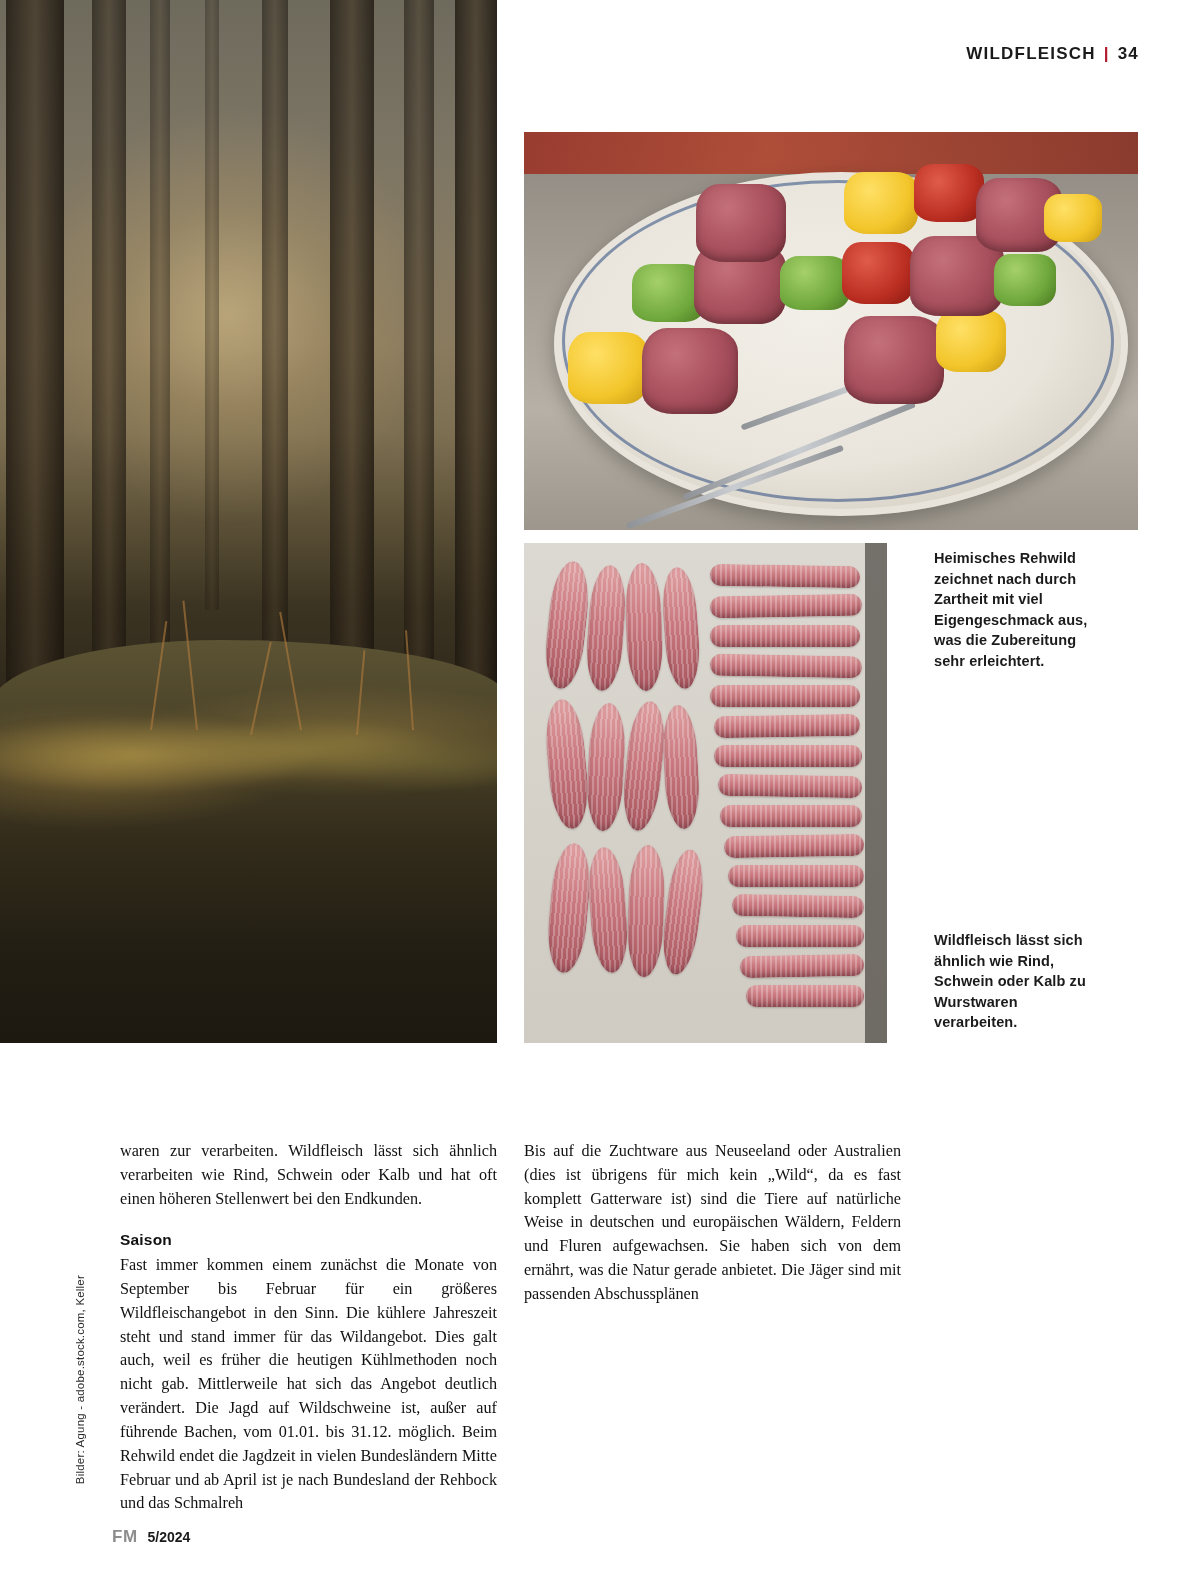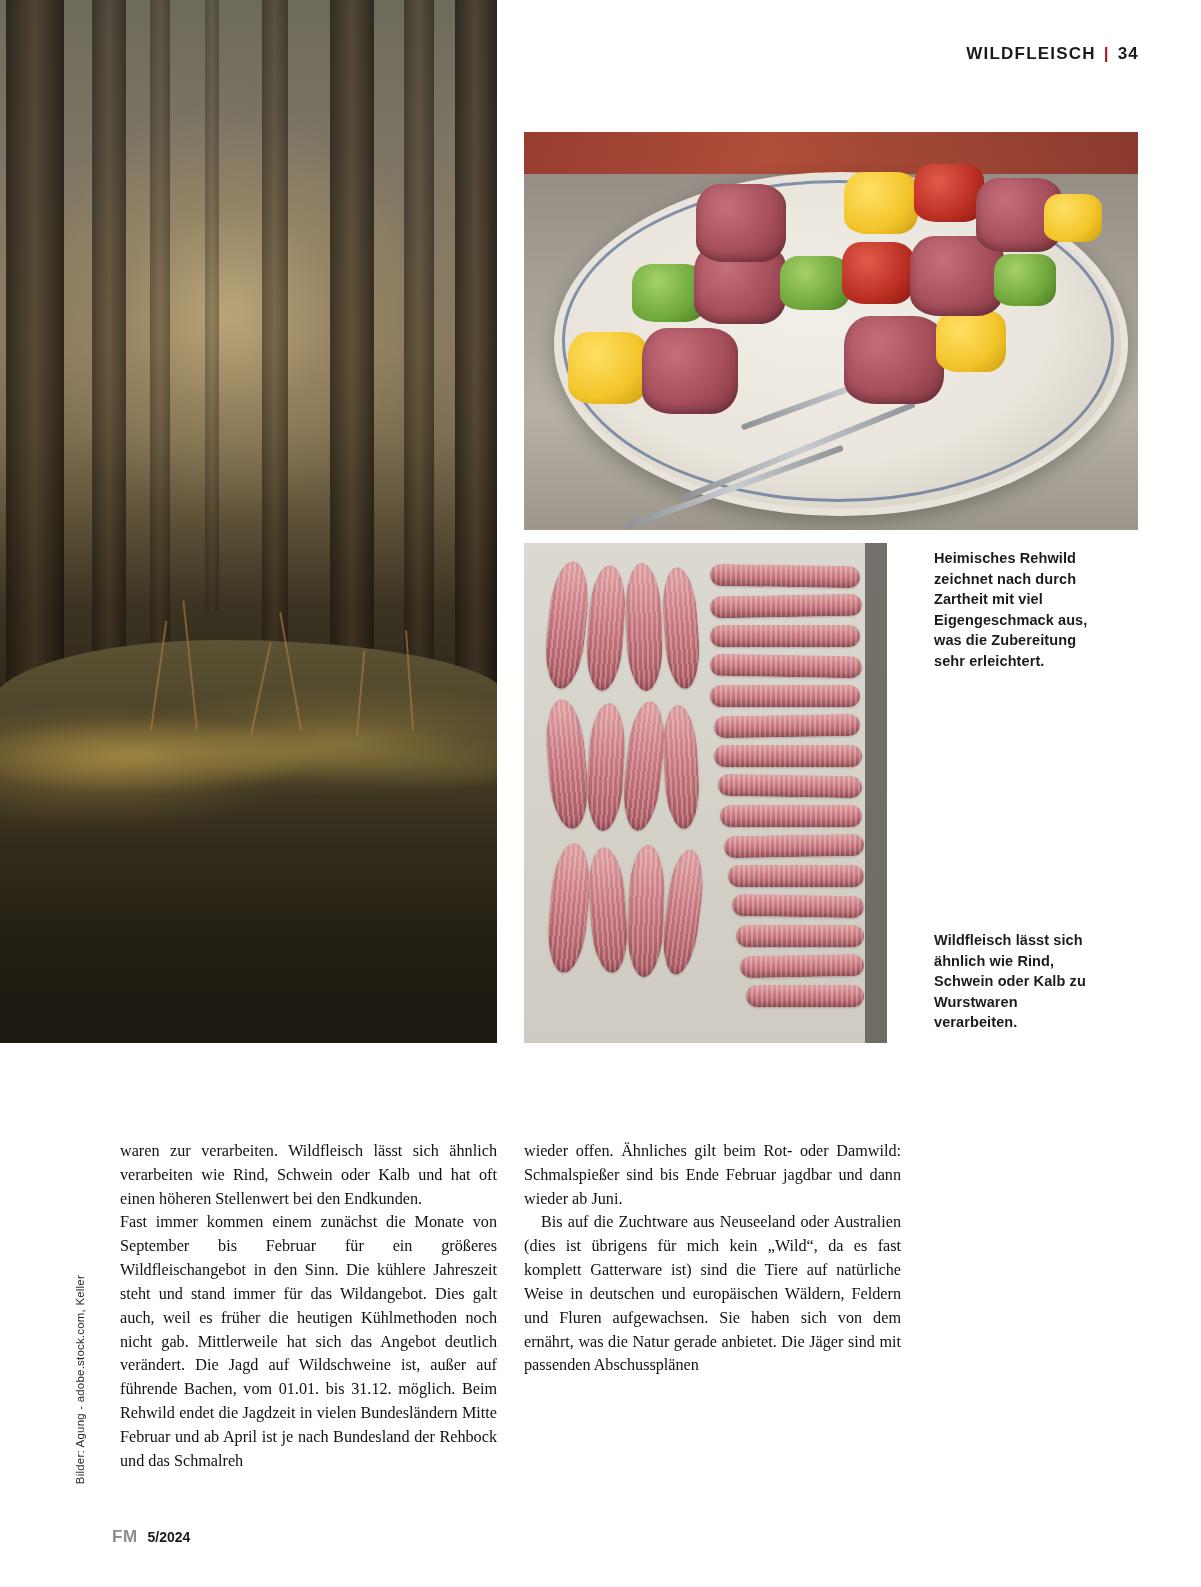--- a/index.html
+++ b/index.html
@@ -362,25 +362,25 @@
   <div class="sausage" style="left:212px; top:382px; width:128px; height:22px;"></div>
   <div class="sausage" style="left:216px; top:412px; width:124px; height:22px; transform:rotate(-1deg);"></div>
   <div class="sausage" style="left:222px; top:442px; width:118px; height:22px;"></div>
 </div>
 
 <div class="caption caption-1">Heimisches Rehwild zeichnet nach durch Zartheit mit viel Eigengeschmack aus, was die Zubereitung sehr erleichtert.</div>
 <div class="caption caption-2">Wildfleisch lässt sich ähnlich wie Rind, Schwein oder Kalb zu Wurstwaren verarbeiten.</div>
 
 <div class="col col-left">
   <p>waren zur verarbeiten. Wildfleisch lässt sich ähnlich verarbeiten wie Rind, Schwein oder Kalb und hat oft einen höheren Stellenwert bei den Endkunden.</p>
+  <h2 class="subhead">Saison</h2>
   <p class="after-head">Fast immer kommen einem zunächst die Monate von September bis Februar für ein größeres Wildfleischangebot in den Sinn. Die kühlere Jahreszeit steht und stand immer für das Wildangebot. Dies galt auch, weil es früher die heutigen Kühlmethoden noch nicht gab. Mittlerweile hat sich das Angebot deutlich verändert. Die Jagd auf Wildschweine ist, außer auf führende Bachen, vom 01.01. bis 31.12. möglich. Beim Rehwild endet die Jagdzeit in vielen Bundesländern Mitte Februar und ab April ist je nach Bundesland der Rehbock und das Schmalreh</p>
 </div>
 
 <div class="col col-right">
-  <p>wieder offen. Ähnliches gilt beim Rot- oder Damwild: Schmalspießer sind bis Ende Februar jagdbar und dann wieder ab Juni.</p>
   <p>Bis auf die Zuchtware aus Neuseeland oder Australien (dies ist übrigens für mich kein „Wild“, da es fast komplett Gatterware ist) sind die Tiere auf natürliche Weise in deutschen und europäischen Wäldern, Feldern und Fluren aufgewachsen. Sie haben sich von dem ernährt, was die Natur gerade anbietet. Die Jäger sind mit passenden Abschussplänen</p>
 </div>
 
 <div class="credit">Bilder: Agung - adobe.stock.com, Keller</div>
 
 <div class="footer">
   <span class="logo">FM</span>
   <span class="issue">5/2024</span>
 </div>
 

